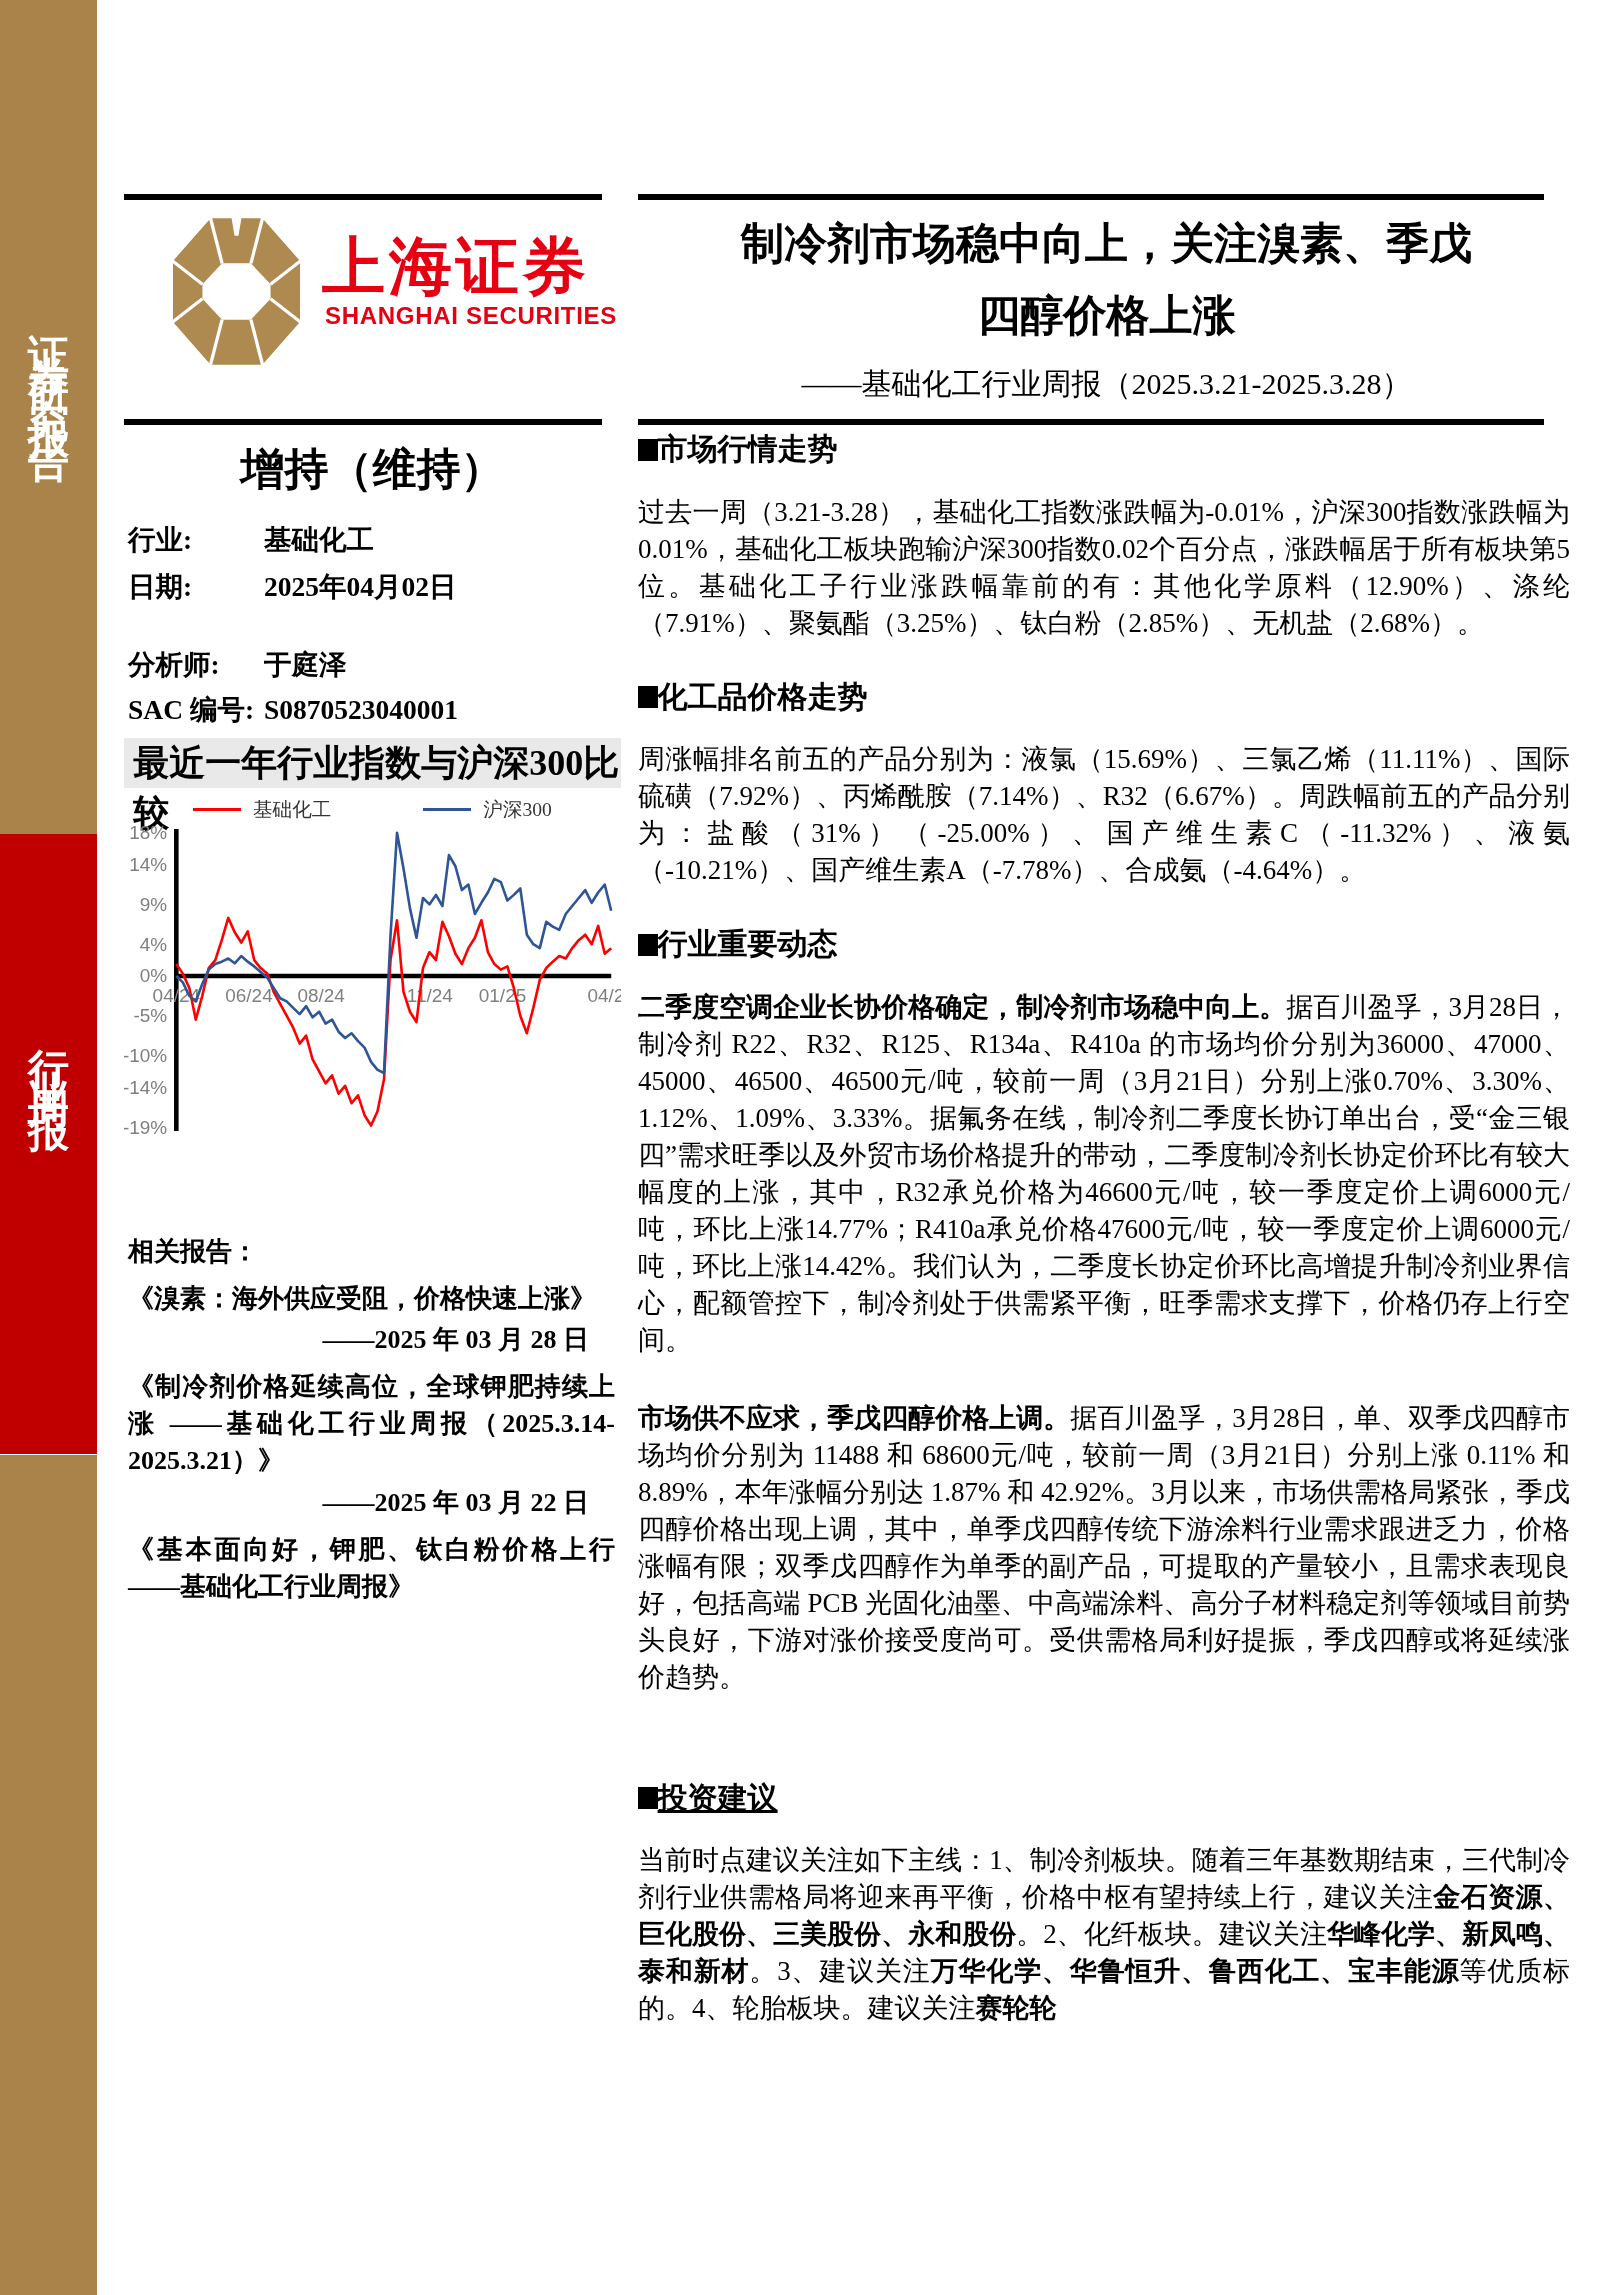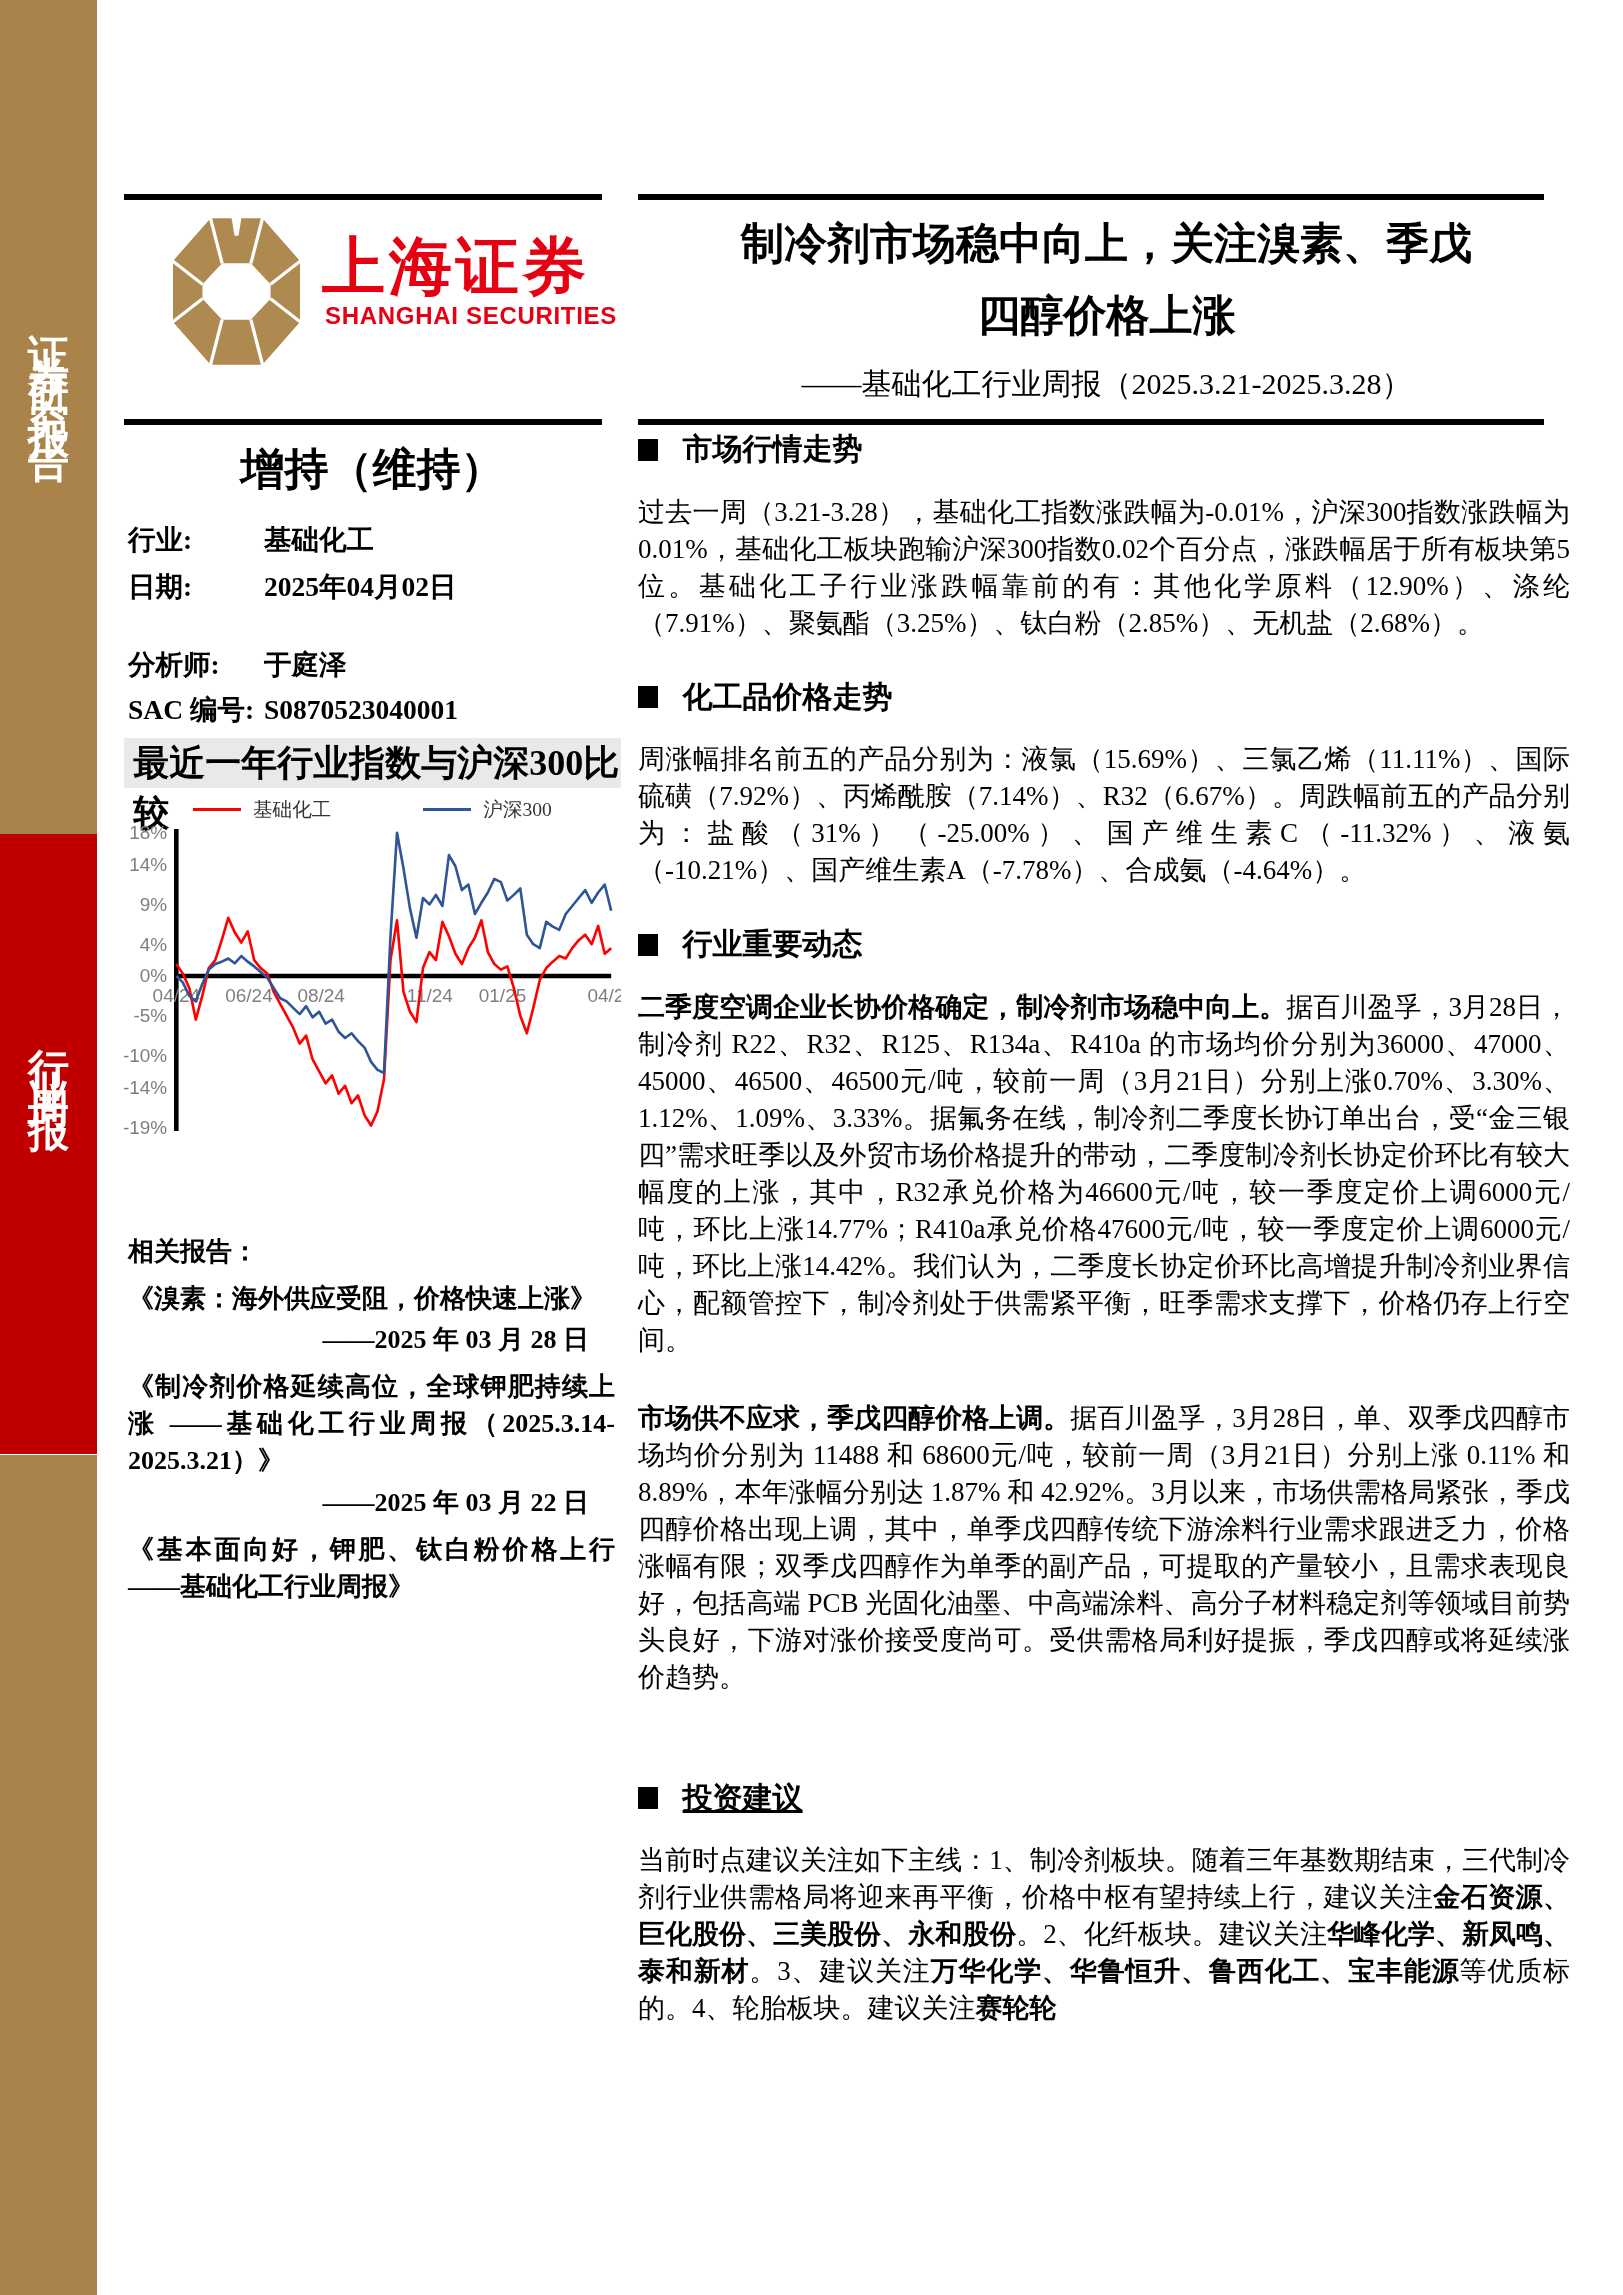--- a/index.html
+++ b/index.html
@@ -34,21 +34,21 @@
   .legend .item{display:flex;align-items:center;gap:11.8px;}
   .legend .sw{width:48px;height:3.9px;display:inline-block;}
   .legend .lt{font-size:19.6px;color:#333;font-family:"Liberation Serif",serif;}
   
   .related{position:absolute;left:128px;top:1234px;width:487px;font-size:26px;font-weight:bold;}
   .related .rtitle{margin-bottom:10.5px;}
   .related .rname{line-height:37px;text-align:justify;}
   .related .rdate{text-align:right;padding-right:26px;margin:5.2px 0 11.8px 0;}
   
   .rightcol{position:absolute;left:638px;top:429px;width:932px;}
-  .sec-h{display:flex;align-items:center;gap:25px;margin-top:35px;}
+  .sec-h{display:flex;align-items:center;margin-top:35px;}
   .sec-h:first-child{margin-top:0;}
   .sq{width:19.6px;height:22px;background:#000;flex:0 0 auto;}
   .sec-h .st{font-size:30px;font-weight:bold;}
   .para{margin-top:23.6px;font-size:27px;line-height:37px;text-align:justify;
         font-family:"Liberation Serif","DejaVu Serif",serif;}
   .para.gap{margin-top:41px;}
 </style>
 </head>
 <body>
 

